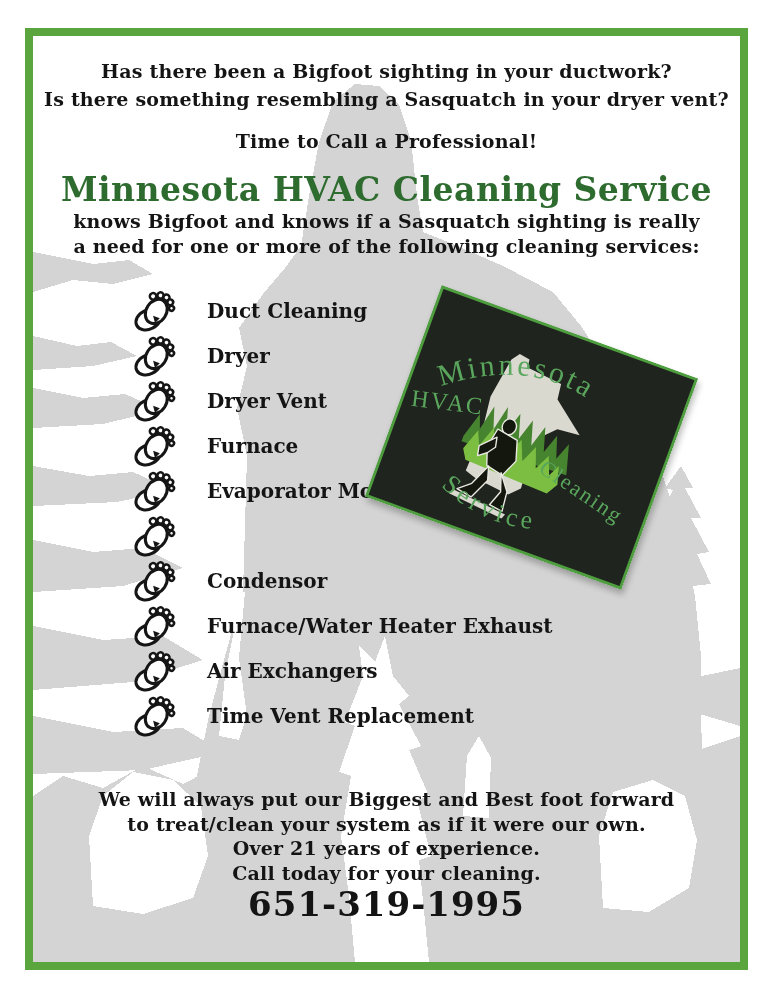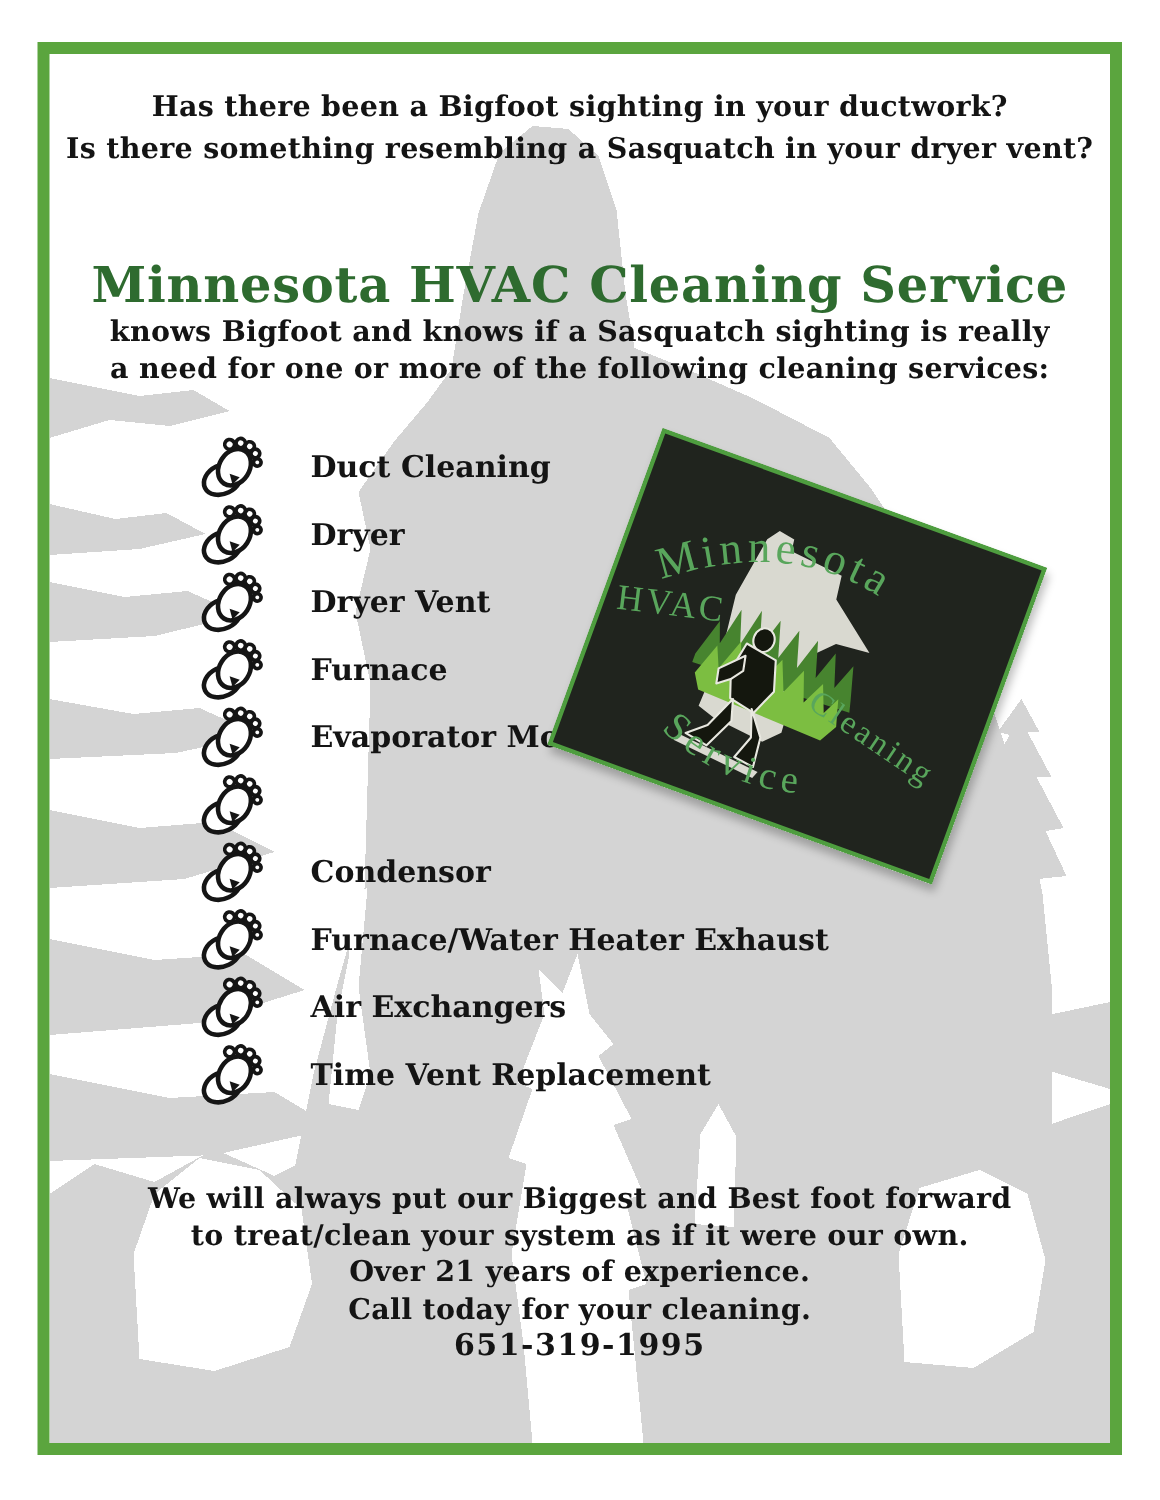--- a/index.html
+++ b/index.html
@@ -48,21 +48,21 @@
     width:273px;height:225px;
     transform:rotate(20deg);
     box-shadow:3px 4px 6px rgba(0,0,0,.25);
   }
   .logo svg{display:block;width:273px;height:225px;}
 
   .f1{top:752px;}
   .f2{top:777px;}
   .f3{top:801px;}
   .f4{top:826px;}
-  .phone{top:848px;font-size:20px;letter-spacing:1px;}
+  .phone{top:848px;font-size:34px;letter-spacing:1px;}
 </style>
 </head>
 <body>
 
 <div class="page">
   <div class="frame">
 
     <svg class="bg-art" viewBox="0 0 707 926" shape-rendering="crispEdges" aria-hidden="true">
       <g fill="#d4d4d4" stroke="none">
 
@@ -88,20 +88,21 @@
         <path d="M60 870 L56 800 L70 760 L100 736 L140 744 L168 770 L175 820 L160 862 L110 878 Z"></path>
         <path d="M570 872 L566 800 L580 756 L620 744 L652 760 L664 804 L656 852 L616 876 Z"></path>
         <path d="M430 780 L434 720 L446 700 L458 722 L456 782 Z"></path>
 
         <path d="M186 700 L192 640 L200 600 L196 560 L212 556 L206 622 L214 680 L206 704 Z"></path>
       </g>
     </svg>
 
     <div class="txt l1">Has there been a Bigfoot sighting in your ductwork?</div>
     <div class="txt l2">Is there something resembling a Sasquatch in your dryer vent?</div>
+    <div class="txt cta">Time to Call a Professional!</div>
     <div class="txt title">Minnesota HVAC Cleaning Service</div>
     <div class="txt sub1">knows Bigfoot and knows if a Sasquatch sighting is really</div>
     <div class="txt sub2">a need for one or more of the following cleaning services:</div>
 
     <div class="services">
   <div class="service-row">
     <svg class="foot-icon" viewBox="0 0 46 48" aria-hidden="true">
       <ellipse cx="16" cy="33" rx="13.5" ry="10" transform="rotate(-26 16 33)" fill="#ffffff" stroke="#151515" stroke-width="3.2"></ellipse>
       <g transform="rotate(33 26 22)" fill="#ffffff" stroke="#151515">
         <ellipse cx="26" cy="25" rx="10.5" ry="13.5" stroke-width="3.2"></ellipse>

